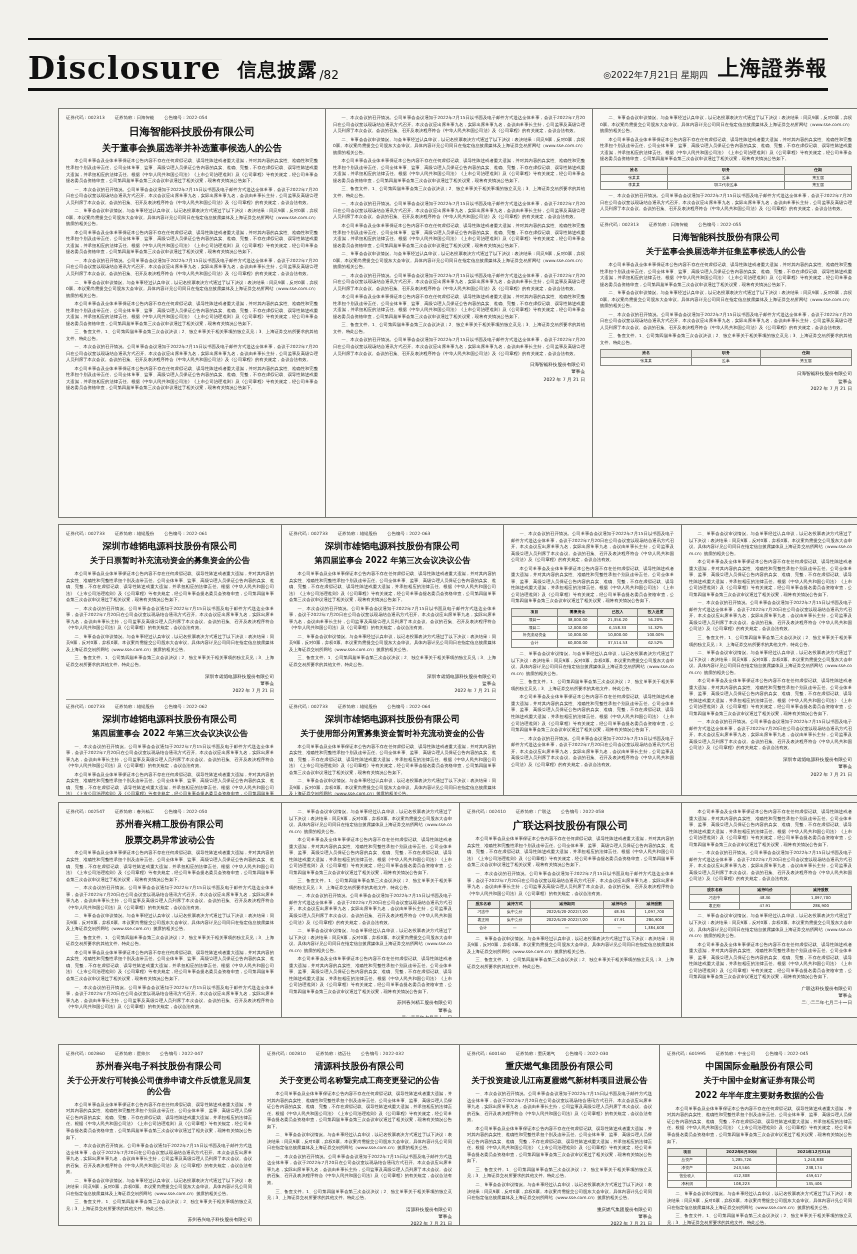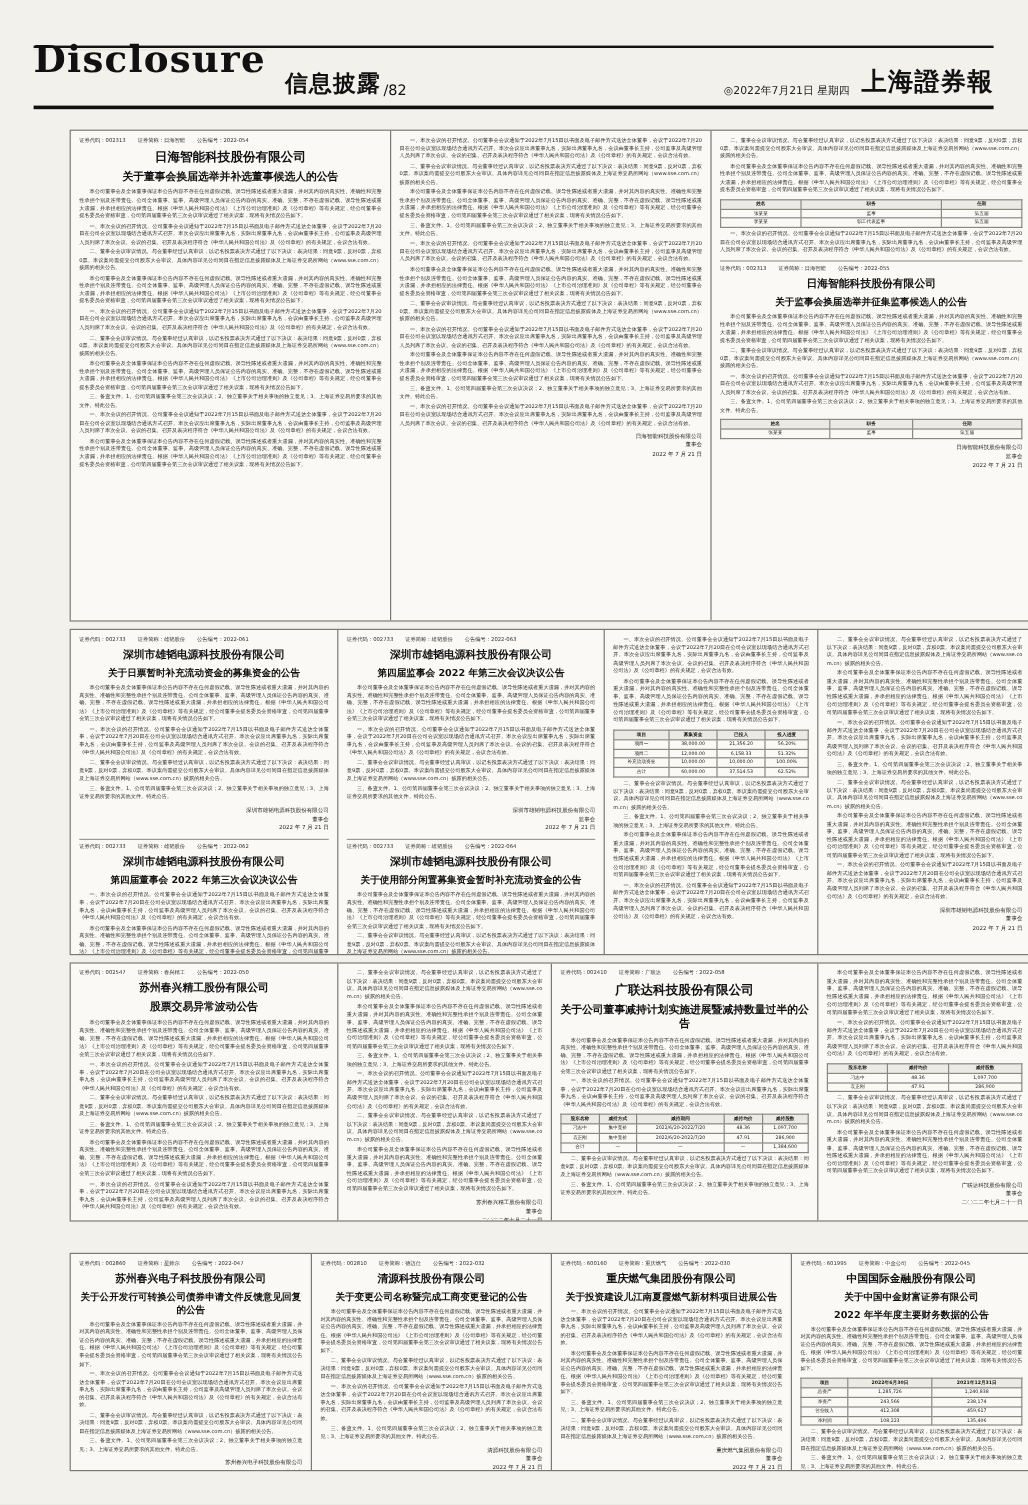--- a/index.html
+++ b/index.html
@@ -23,21 +23,21 @@
     display:flex;align-items:flex-end;
   }
   .masthead-rule-top{
     position:absolute;left:28px;top:38px;width:800px;height:2px;background:#111;
   }
   .disclosure{
     font-family:"DejaVu Serif","Liberation Serif",serif;
     font-size:31px;font-weight:bold;letter-spacing:1px;
     color:#111;
     line-height:1;
-    padding-bottom:22px;
+    padding-bottom:4px;
     position:relative;
   }
   .disclosure:after{
     content:"";position:absolute;left:0;right:0;top:6px;height:1px;background:rgba(0,0,0,0.06);
   }
   .mast-cn{
     font-size:19px;font-weight:bold;color:#111;margin-left:16px;padding-bottom:5px;
     letter-spacing:1px;
   }
   .mast-num{
@@ -367,21 +367,20 @@
         </div>
       </div>
 
       <div class="col" style="left:401px;width:221px;">
         <div class="code-row">
           <span>证券代码：002410</span>
           <span>证券简称：广联达</span>
           <span>公告编号：2022-058</span>
         </div>
         <div class="ttl t1">广联达科技股份有限公司</div>
-        <div class="ttl t2">关于公司董事减持计划实施进展暨减持数量过半的公告</div>
         <p class="para ind">本公司董事会及全体董事保证本公告内容不存在任何虚假记载、误导性陈述或者重大遗漏，并对其内容的真实性、准确性和完整性承担个别及连带责任。公司全体董事、监事、高级管理人员保证公告内容的真实、准确、完整，不存在虚假记载、误导性陈述或重大遗漏，并承担相应的法律责任。根据《中华人民共和国公司法》《上市公司治理准则》及《公司章程》等有关规定，经公司董事会提名委员会资格审查，公司第四届董事会第三次会议审议通过了相关议案，现将有关情况公告如下。</p>
         <p class="para ind">一、本次会议的召开情况。公司董事会会议通知于2022年7月15日以书面及电子邮件方式送达全体董事，会议于2022年7月20日在公司会议室以现场结合通讯方式召开。本次会议应出席董事九名，实际出席董事九名，会议由董事长主持，公司监事及高级管理人员列席了本次会议。会议的召集、召开及表决程序符合《中华人民共和国公司法》及《公司章程》的有关规定，会议合法有效。</p>
         <table class="mini">
           <tbody>
               <tr>
             <th>股东名称</th>
             <th>减持方式</th>
             <th>减持期间</th>
             <th>减持均价</th>
             <th>减持股数</th>

